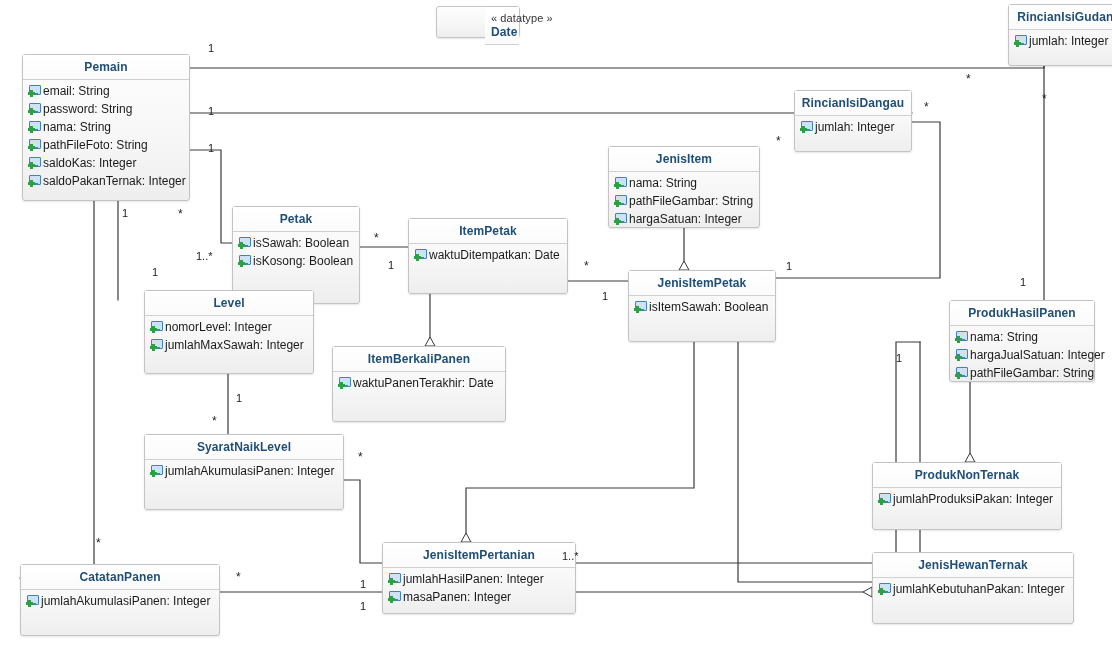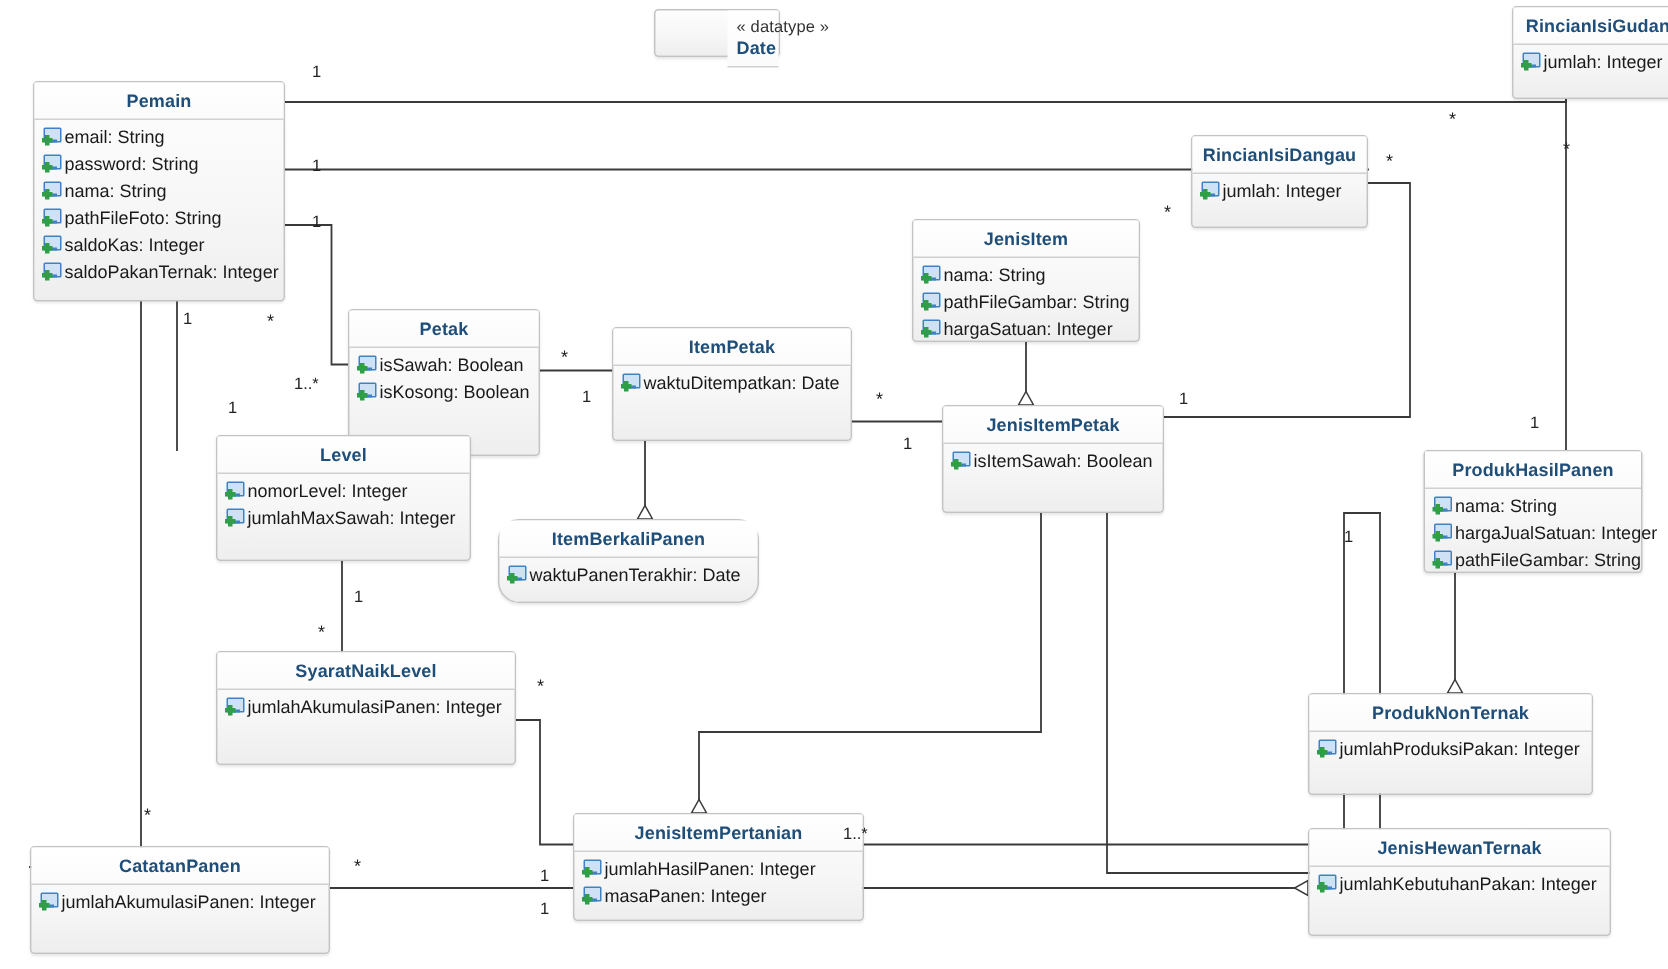--- a/index.html
+++ b/index.html
@@ -340,21 +340,21 @@
           <div class="uml-attr">
             <span class="attr-icon">
               <span class="scr"></span>
               <span class="base"></span>
               <span class="plus"></span>
             </span>
             <span>jumlahMaxSawah: Integer</span>
           </div>
         </div>
       </div>
-      <div class="uml-class" style="left: 332px; top: 346px; width: 174px; height: 56px; border-radius: 14px;">
+      <div class="uml-class" style="left: 332px; top: 346px; width: 174px; height: 76px;">
         <div class="uml-title">ItemBerkaliPanen</div>
         <div class="uml-attrs">
           <div class="uml-attr">
             <span class="attr-icon">
               <span class="scr"></span>
               <span class="base"></span>
               <span class="plus"></span>
             </span>
             <span>waktuPanenTerakhir: Date</span>
           </div>

